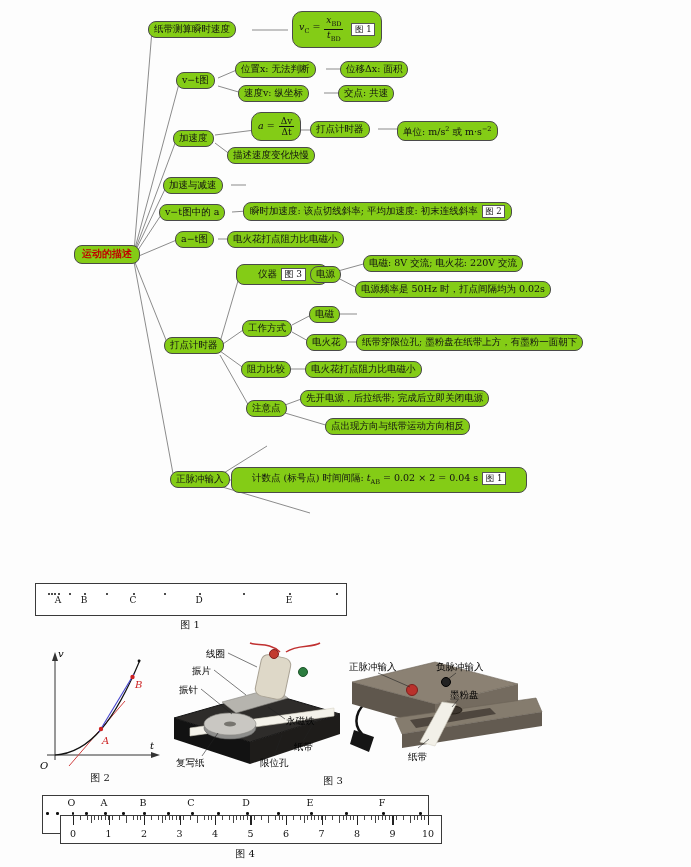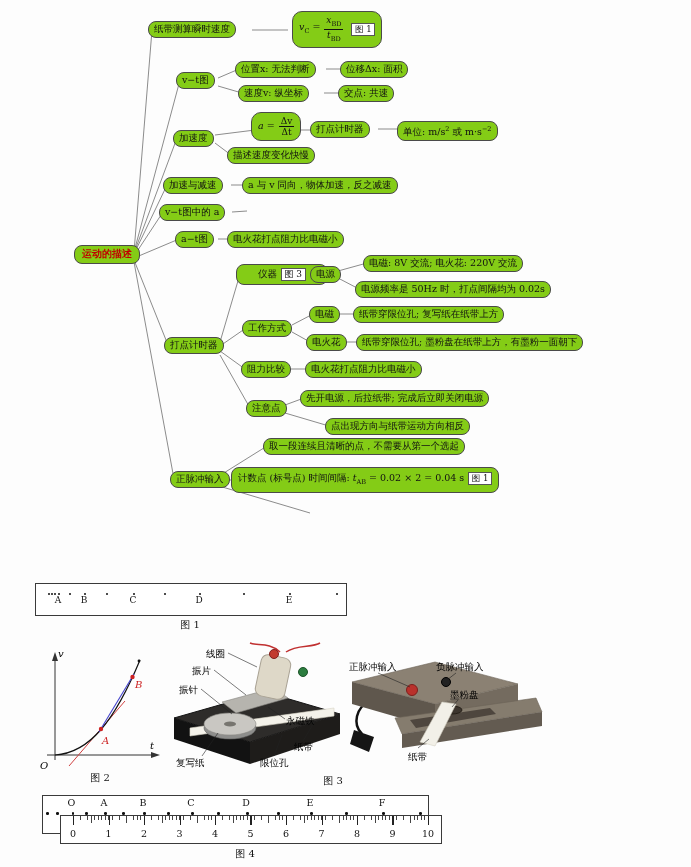--- a/index.html
+++ b/index.html
@@ -105,46 +105,44 @@
     <span class="frac">
       <span class="num">Δv</span>
       <span class="den">Δt</span>
     </span>
   </div>
   <div class="node" style="left:310px;top:121px">打点计时器</div>
   <div class="node" style="left:397px;top:121px"><span>单位: m/s</span><sup>2</sup><span> 或 m·s</span><sup>−2</sup></div>
   <div class="node" style="left:227px;top:147px">描述速度变化快慢</div>
 
   <div class="node" style="left:163px;top:177px">加速与减速</div>
-  <div class="node" style="left:242px;top:177px">a 与 v 同向，物体加速，反之减速</div>
 
   <div class="node" style="left:159px;top:204px">v−t图中的 a</div>
+  <div class="node" style="left:243px;top:202px;padding:2px 6px"><span>瞬时加速度: 该点切线斜率; 平均加速度: 初末连线斜率</span><span class="figref">图 2</span></div>
 
   <div class="node" style="left:175px;top:231px">a−t图</div>
   <div class="node" style="left:227px;top:231px">电火花打点阻力比电磁小</div>
 
   <div class="node" style="left:164px;top:337px">打点计时器</div>
   <div class="node" style="left:236px;top:264px;padding:3px 21px"><span>仪器</span><span class="figref" style="font-size:9px">图 3</span></div>
   <div class="node" style="left:310px;top:266px">电源</div>
   <div class="node" style="left:363px;top:255px">电磁: 8V 交流; 电火花: 220V 交流</div>
   <div class="node" style="left:355px;top:281px">电源频率是 50Hz 时，打点间隔均为 0.02s</div>
   <div class="node" style="left:242px;top:320px">工作方式</div>
   <div class="node" style="left:309px;top:306px">电磁</div>
-  <div class="node" style="left:353px;top:306px">纸带穿限位孔; 复写纸在纸带上方</div>
   <div class="node" style="left:306px;top:334px">电火花</div>
   <div class="node" style="left:356px;top:334px">纸带穿限位孔; 墨粉盘在纸带上方，有墨粉一面朝下</div>
   <div class="node" style="left:241px;top:361px">阻力比较</div>
   <div class="node" style="left:305px;top:361px">电火花打点阻力比电磁小</div>
   <div class="node" style="left:246px;top:400px">注意点</div>
   <div class="node" style="left:300px;top:390px">先开电源，后拉纸带; 完成后立即关闭电源</div>
   <div class="node" style="left:325px;top:418px">点出现方向与纸带运动方向相反</div>
 
   <div class="node" style="left:170px;top:471px">正脉冲输入</div>
-  <div class="node" style="left:263px;top:438px">取一段连续且清晰的点，不需要从第一个选起</div>
-  <div class="node" style="left:231px;top:467px;padding:4px 6px"><span>计数点 (标号点) 时间间隔: </span><span class="mi">t</span><sub>AB</sub><span> = 0.02 × 2 = 0.04 s</span><span class="figref">图 1</span></div>
+  <div class="node" style="left:231px;top:467px;padding:4px 20px"><span>计数点 (标号点) 时间间隔: </span><span class="mi">t</span><sub>AB</sub><span> = 0.02 × 2 = 0.04 s</span><span class="figref">图 1</span></div>
 
   <div class="fig1">
     <span class="dot" style="left:12px;top:9px"></span>
     <span class="dot" style="left:15px;top:9px"></span>
     <span class="dot" style="left:18px;top:9px"></span>
     <span class="dot" style="left:22px;top:9px"></span>
     <span class="dot" style="left:33px;top:9px"></span>
     <span class="dot" style="left:48px;top:9px"></span>
     <span class="dot" style="left:70px;top:9px"></span>
     <span class="dot" style="left:97px;top:9px"></span>

